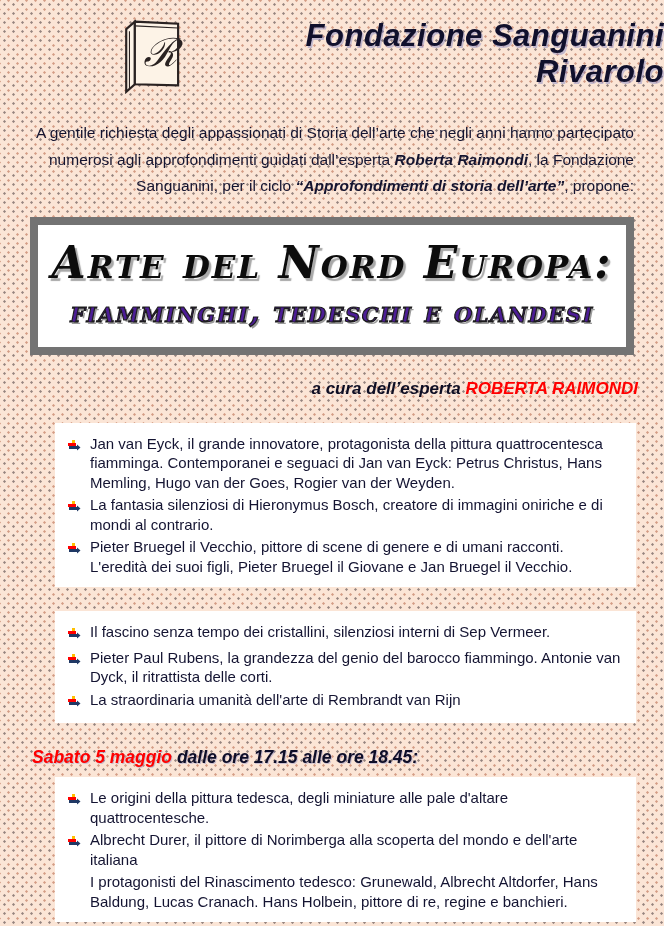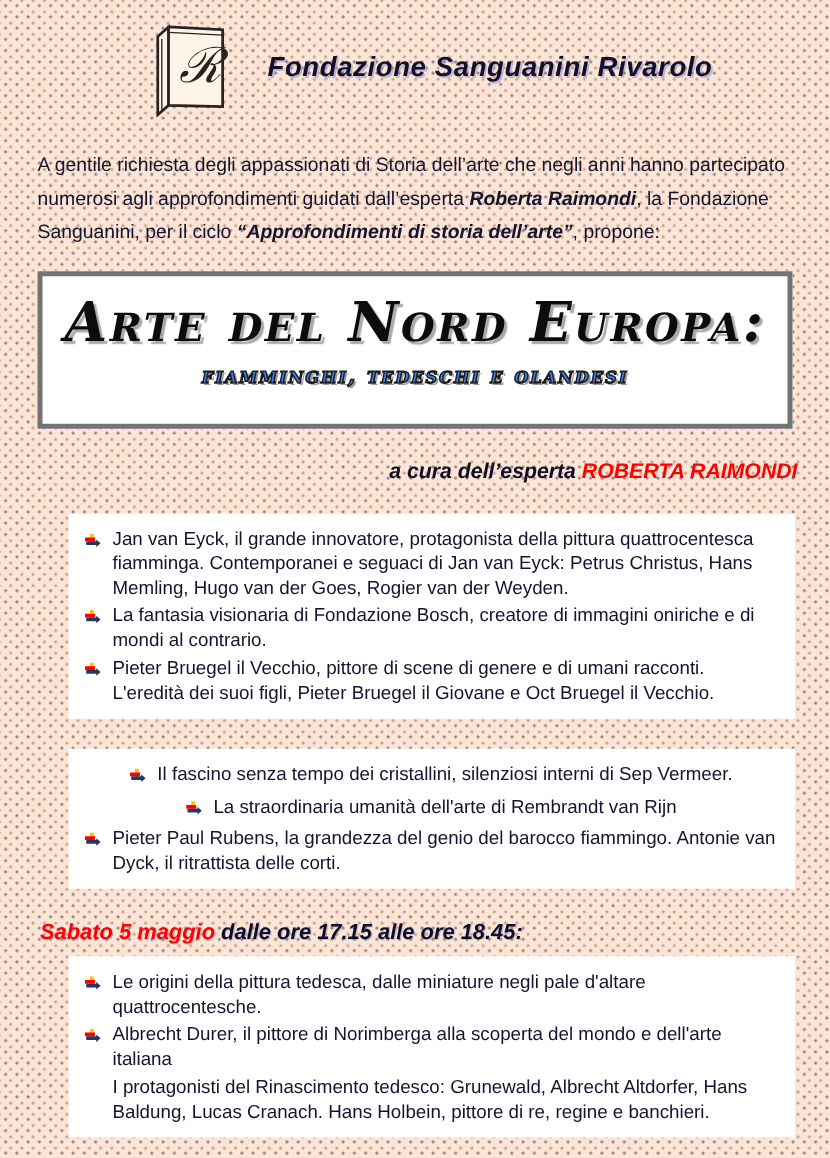--- a/index.html
+++ b/index.html
@@ -14,47 +14,48 @@
     background-size:9px 9px, 9px 9px;
     background-position:0 0, 4px 5px;
     overflow:hidden;
   }
   .page { width:664px; height:926px; position:relative; }
 
   
   .header { display:flex; align-items:center; padding:14px 0 0 112px; }
   .logo { width:76px; height:80px; flex:0 0 auto; }
   .org-title {
-    font-size:22px; font-style:italic; font-weight:600; color:#10102c;
+    font-size:31px; font-style:italic; font-weight:600; color:#10102c;
     margin-left:26px; letter-spacing:.5px;
     text-shadow:1.5px 1.5px 0 rgba(90,100,190,.35);
+    text-align:right;
   }
 
   
   .intro {
-    margin:26px auto 0; width:604px; text-align:left;
+    margin:26px auto 0; width:604px; text-align:right;
     font-size:15.5px; line-height:1.72; color:#141430;
   }
   .bi { font-weight:bold; font-style:italic; }
 
   
   .banner {
-    margin:17px 30px 0; background:#ffffff; border:4px solid #737373;
-    text-align:center; padding:12px 6px 28px;
+    margin:17px 30px 0; background:#ffffff; border:8px solid #737373;
+    text-align:center; padding:12px 6px 18px;
   }
   .banner-title {
     font-family:"DejaVu Serif", serif; font-variant:small-caps;
     font-style:italic; font-weight:bold; font-size:44px; letter-spacing:2px;
     color:#0c0c0c; text-shadow:2.5px 2.5px 1px #a8a8a8;
   }
   .banner-subtitle {
     margin-top:6px;
     font-family:"DejaVu Serif", serif; font-variant:small-caps;
-    font-style:italic; font-weight:bold; font-size:18px; letter-spacing:1.5px;
-    color:#3b82f6; -webkit-text-stroke:1.2px #1c1c1c;
+    font-style:italic; font-weight:bold; font-size:30px; letter-spacing:1.5px;
+    color:#4c1d95; -webkit-text-stroke:1.2px #1c1c1c;
     text-shadow:2px 2px 0 #9a9a9a;
   }
 
   
   .curator {
     margin:24px 26px 0 4px; text-align:right;
     font-size:17px; font-weight:bold; font-style:italic; color:#0e0e24;
   }
   .red { color:#FF0000; }
 
@@ -63,21 +64,21 @@
   .session-heading {
     margin:0 0 9px 32px; font-size:17.5px; font-weight:bold; font-style:italic;
     color:#0e0e28; text-shadow:1px 1px 0 rgba(90,100,190,.3);
   }
   .card {
     margin:0 28px 0 55px; background:#ffffff; padding:8px 14px 8px 12px;
   }
   .card ul { list-style:none; }
   .card li {
     display:flex; align-items:flex-start; gap:9px;
-    font-size:15px; line-height:1.3; color:#141432; margin:3px 0;justify-content:center;
+    font-size:15px; line-height:1.3; color:#141432; margin:3px 0;
   }
   .bullet { flex:0 0 auto; width:14px; margin-top:3px; }
 </style>
 </head>
 <body>
 
 <div class="page">
 
   <div class="header">
     <span class="logo">
@@ -111,29 +112,29 @@
                 <path d="M2,6 L10,6 L10,4.5 L13.5,7.5 L10,10.5 L10,9 L2,9 Z" fill="#1F3864"></path>
               </svg></span>
           <span>Jan van Eyck, il grande innovatore, protagonista della pittura quattrocentesca fiamminga. Contemporanei e seguaci di Jan van Eyck: Petrus Christus, Hans Memling, Hugo van der Goes, Rogier van der Weyden.</span>
         </li>
         <li>
           <span class="bullet"><svg viewBox="0 0 14 12" width="14" height="12">
                 <rect x="5" y="0" width="3" height="6" fill="#FFC000"></rect>
                 <rect x="1" y="3" width="8" height="3" fill="#FF0000"></rect>
                 <path d="M2,6 L10,6 L10,4.5 L13.5,7.5 L10,10.5 L10,9 L2,9 Z" fill="#1F3864"></path>
               </svg></span>
-          <span>La fantasia visionaria di Fondazione Bosch, creatore di immagini oniriche e di mondi al contrario.</span>
+          <span>La fantasia silenziosi di Hieronymus Bosch, creatore di immagini oniriche e di mondi al contrario.</span>
         </li>
         <li>
           <span class="bullet"><svg viewBox="0 0 14 12" width="14" height="12">
                 <rect x="5" y="0" width="3" height="6" fill="#FFC000"></rect>
                 <rect x="1" y="3" width="8" height="3" fill="#FF0000"></rect>
                 <path d="M2,6 L10,6 L10,4.5 L13.5,7.5 L10,10.5 L10,9 L2,9 Z" fill="#1F3864"></path>
               </svg></span>
-          <span>Pieter Bruegel il Vecchio, pittore di scene di genere e di umani racconti. L'eredità dei suoi figli, Pieter Bruegel il Giovane e Oct Bruegel il Vecchio.</span>
+          <span>Pieter Bruegel il Vecchio, pittore di scene di genere e di umani racconti. L'eredità dei suoi figli, Pieter Bruegel il Giovane e Jan Bruegel il Vecchio.</span>
         </li>
       </ul>
     </div>
   </div>
 
   <div class="session">
     <div class="card">
       <ul>
         <li>
           <span class="bullet"><svg viewBox="0 0 14 12" width="14" height="12">
@@ -142,45 +143,45 @@
                 <path d="M2,6 L10,6 L10,4.5 L13.5,7.5 L10,10.5 L10,9 L2,9 Z" fill="#1F3864"></path>
               </svg></span>
           <span>Il fascino senza tempo dei cristallini, silenziosi interni di Sep Vermeer.</span>
         </li>
         <li>
           <span class="bullet"><svg viewBox="0 0 14 12" width="14" height="12">
                 <rect x="5" y="0" width="3" height="6" fill="#FFC000"></rect>
                 <rect x="1" y="3" width="8" height="3" fill="#FF0000"></rect>
                 <path d="M2,6 L10,6 L10,4.5 L13.5,7.5 L10,10.5 L10,9 L2,9 Z" fill="#1F3864"></path>
               </svg></span>
-          <span>La straordinaria umanità dell'arte di Rembrandt van Rijn</span>
+          <span>Pieter Paul Rubens, la grandezza del genio del barocco fiammingo. Antonie van Dyck, il ritrattista delle corti.</span>
         </li>
         <li>
           <span class="bullet"><svg viewBox="0 0 14 12" width="14" height="12">
                 <rect x="5" y="0" width="3" height="6" fill="#FFC000"></rect>
                 <rect x="1" y="3" width="8" height="3" fill="#FF0000"></rect>
                 <path d="M2,6 L10,6 L10,4.5 L13.5,7.5 L10,10.5 L10,9 L2,9 Z" fill="#1F3864"></path>
               </svg></span>
-          <span>Pieter Paul Rubens, la grandezza del genio del barocco fiammingo. Antonie van Dyck, il ritrattista delle corti.</span>
+          <span>La straordinaria umanità dell'arte di Rembrandt van Rijn</span>
         </li>
       </ul>
     </div>
   </div>
 
   <div class="session">
     <h2 class="session-heading"><span class="red">Sabato 5 maggio</span><span> dalle ore 17.15 alle ore 18.45:</span></h2>
     <div class="card">
       <ul>
         <li>
           <span class="bullet"><svg viewBox="0 0 14 12" width="14" height="12">
                 <rect x="5" y="0" width="3" height="6" fill="#FFC000"></rect>
                 <rect x="1" y="3" width="8" height="3" fill="#FF0000"></rect>
                 <path d="M2,6 L10,6 L10,4.5 L13.5,7.5 L10,10.5 L10,9 L2,9 Z" fill="#1F3864"></path>
               </svg></span>
-          <span>Le origini della pittura tedesca, dalle miniature negli pale d'altare quattrocentesche.</span>
+          <span>Le origini della pittura tedesca, degli miniature alle pale d'altare quattrocentesche.</span>
         </li>
         <li>
           <span class="bullet"><svg viewBox="0 0 14 12" width="14" height="12">
                 <rect x="5" y="0" width="3" height="6" fill="#FFC000"></rect>
                 <rect x="1" y="3" width="8" height="3" fill="#FF0000"></rect>
                 <path d="M2,6 L10,6 L10,4.5 L13.5,7.5 L10,10.5 L10,9 L2,9 Z" fill="#1F3864"></path>
               </svg></span>
           <span>Albrecht Durer, il pittore di Norimberga alla scoperta del mondo e dell'arte italiana</span>
         </li>
         <li>

